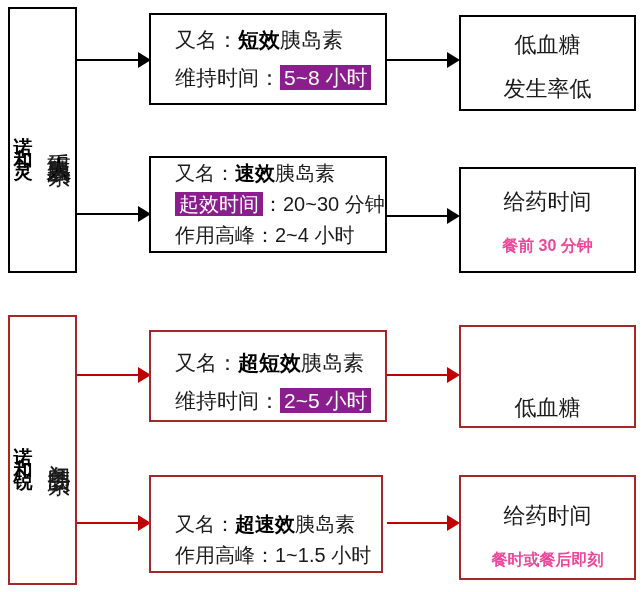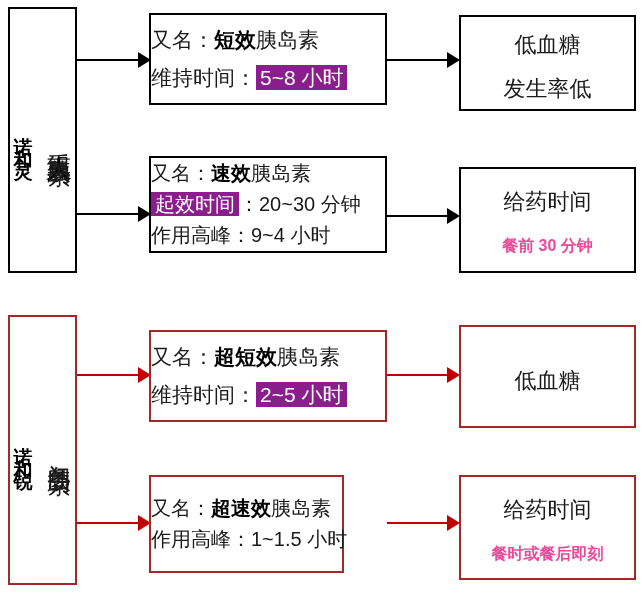--- a/index.html
+++ b/index.html
@@ -6,30 +6,30 @@
   .stage {
     position:relative; width:642px; height:592px; background:#ffffff;
     font-family:"Liberation Sans","DejaVu Sans",sans-serif;
     color:#1a1a1a; overflow:hidden;
   }
   .box {
     position:absolute; box-sizing:border-box; background:#fff;
     border:2px solid var(--black-line,#000000);
     display:flex; flex-direction:column; justify-content:center;
   }
-  .box.red { border-color: var(--red-border,#a52828); }
+  .box.red { border-color: var(--red-border,#a52828); justify-content: flex-end; }
 
   
   .vwrap { display:flex; flex-direction:row; align-items:center; justify-content:center; gap:7px; height:100%; }
   .vtext { writing-mode:vertical-rl; text-orientation:upright; white-space:nowrap; }
   .brand { font-size:19px; font-weight:bold; letter-spacing:13px; color:#000; }
   .vname { font-size:24px; letter-spacing:2px; }
 
   
-  .info { padding-left:0; }
+  .info { padding-left:24px; }
   .info2 .line { font-size:21px; line-height:38px; white-space:nowrap; }
   .info3 .line { font-size:20px; line-height:31px; white-space:nowrap; }
   .b { font-weight:bold; color:#000; }
   .hl { background: var(--hl,#8a1e8c); color: var(--hl-text,#ffffff); padding:1px 4px; }
 
   
   .result { text-align:center; align-items:center; }
   .rline { font-size:22px; line-height:36px; white-space:nowrap;margin-top:8px; }
   .rbold { font-size:16px; font-weight:bold; color:#ec4899; }
 
@@ -66,21 +66,21 @@
   <div class="arrow" style="left:387px; top:59px; width:60px;"></div>
 
   <div class="box result" style="left:459px; top:15px; width:177px; height:96px;">
     <div class="rline">低血糖</div>
     <div class="rline">发生率低</div>
   </div>
 
   <div class="box info info3" style="left:149px; top:156px; width:238px; height:97px;">
     <div class="line"><span>又名：</span><span class="b">速效</span><span>胰岛素</span></div>
     <div class="line"><span class="hl">起效时间</span><span>：20~30 分钟</span></div>
-    <div class="line">作用高峰：9~4 小时</div>
+    <div class="line">作用高峰：2~4 小时</div>
   </div>
 
   <div class="arrow" style="left:387px; top:215px; width:60px;"></div>
 
   <div class="box result" style="left:459px; top:167px; width:177px; height:106px;">
     <div class="rline">给药时间</div>
     <div class="rline rbold">餐前 30 分钟</div>
   </div>
 
   <div class="box red" style="left:8px; top:315px; width:69px; height:270px;">
@@ -97,21 +97,21 @@
     <div class="line"><span>又名：</span><span class="b">超短效</span><span>胰岛素</span></div>
     <div class="line"><span>维持时间：</span><span class="hl">2~5 小时</span></div>
   </div>
 
   <div class="arrow red" style="left:387px; top:374px; width:60px;"></div>
 
   <div class="box red result" style="left:459px; top:325px; width:177px; height:103px;">
     <div class="rline">低血糖</div>
   </div>
 
-  <div class="box red info info3" style="left:149px; top:475px; width:195px; height:98px;">
+  <div class="box red info info3" style="left:149px; top:475px; width:234px; height:98px;">
     <div class="line"><span>又名：</span><span class="b">超速效</span><span>胰岛素</span></div>
     <div class="line">作用高峰：1~1.5 小时</div>
   </div>
 
   <div class="arrow red" style="left:387px; top:522px; width:60px;"></div>
 
   <div class="box red result" style="left:459px; top:475px; width:177px; height:105px;">
     <div class="rline">给药时间</div>
     <div class="rline rbold">餐时或餐后即刻</div>
   </div>

